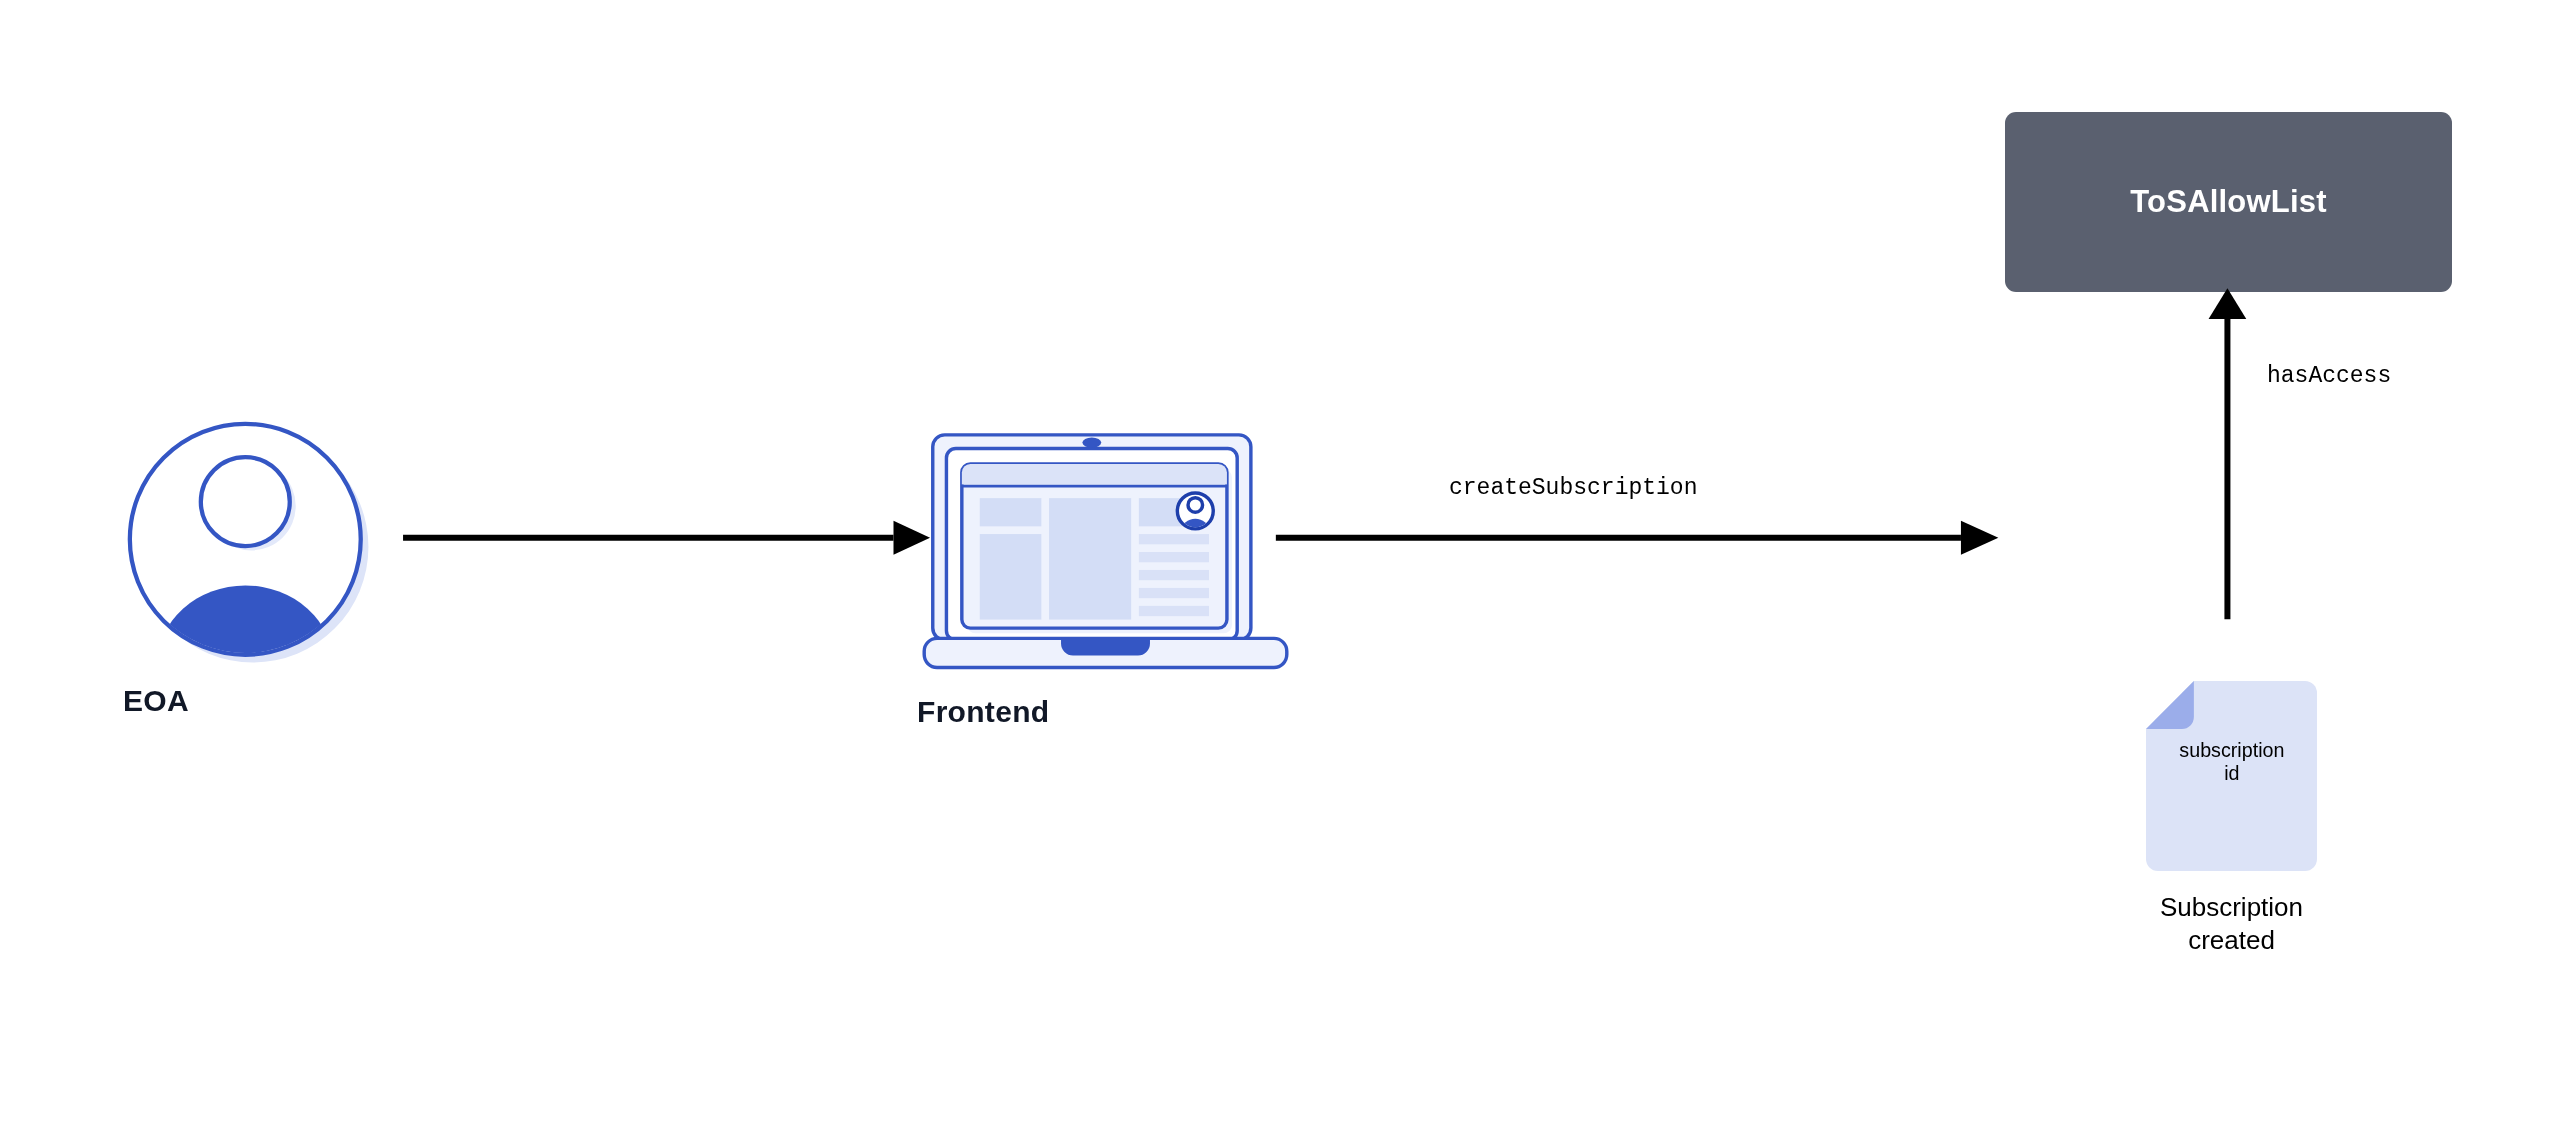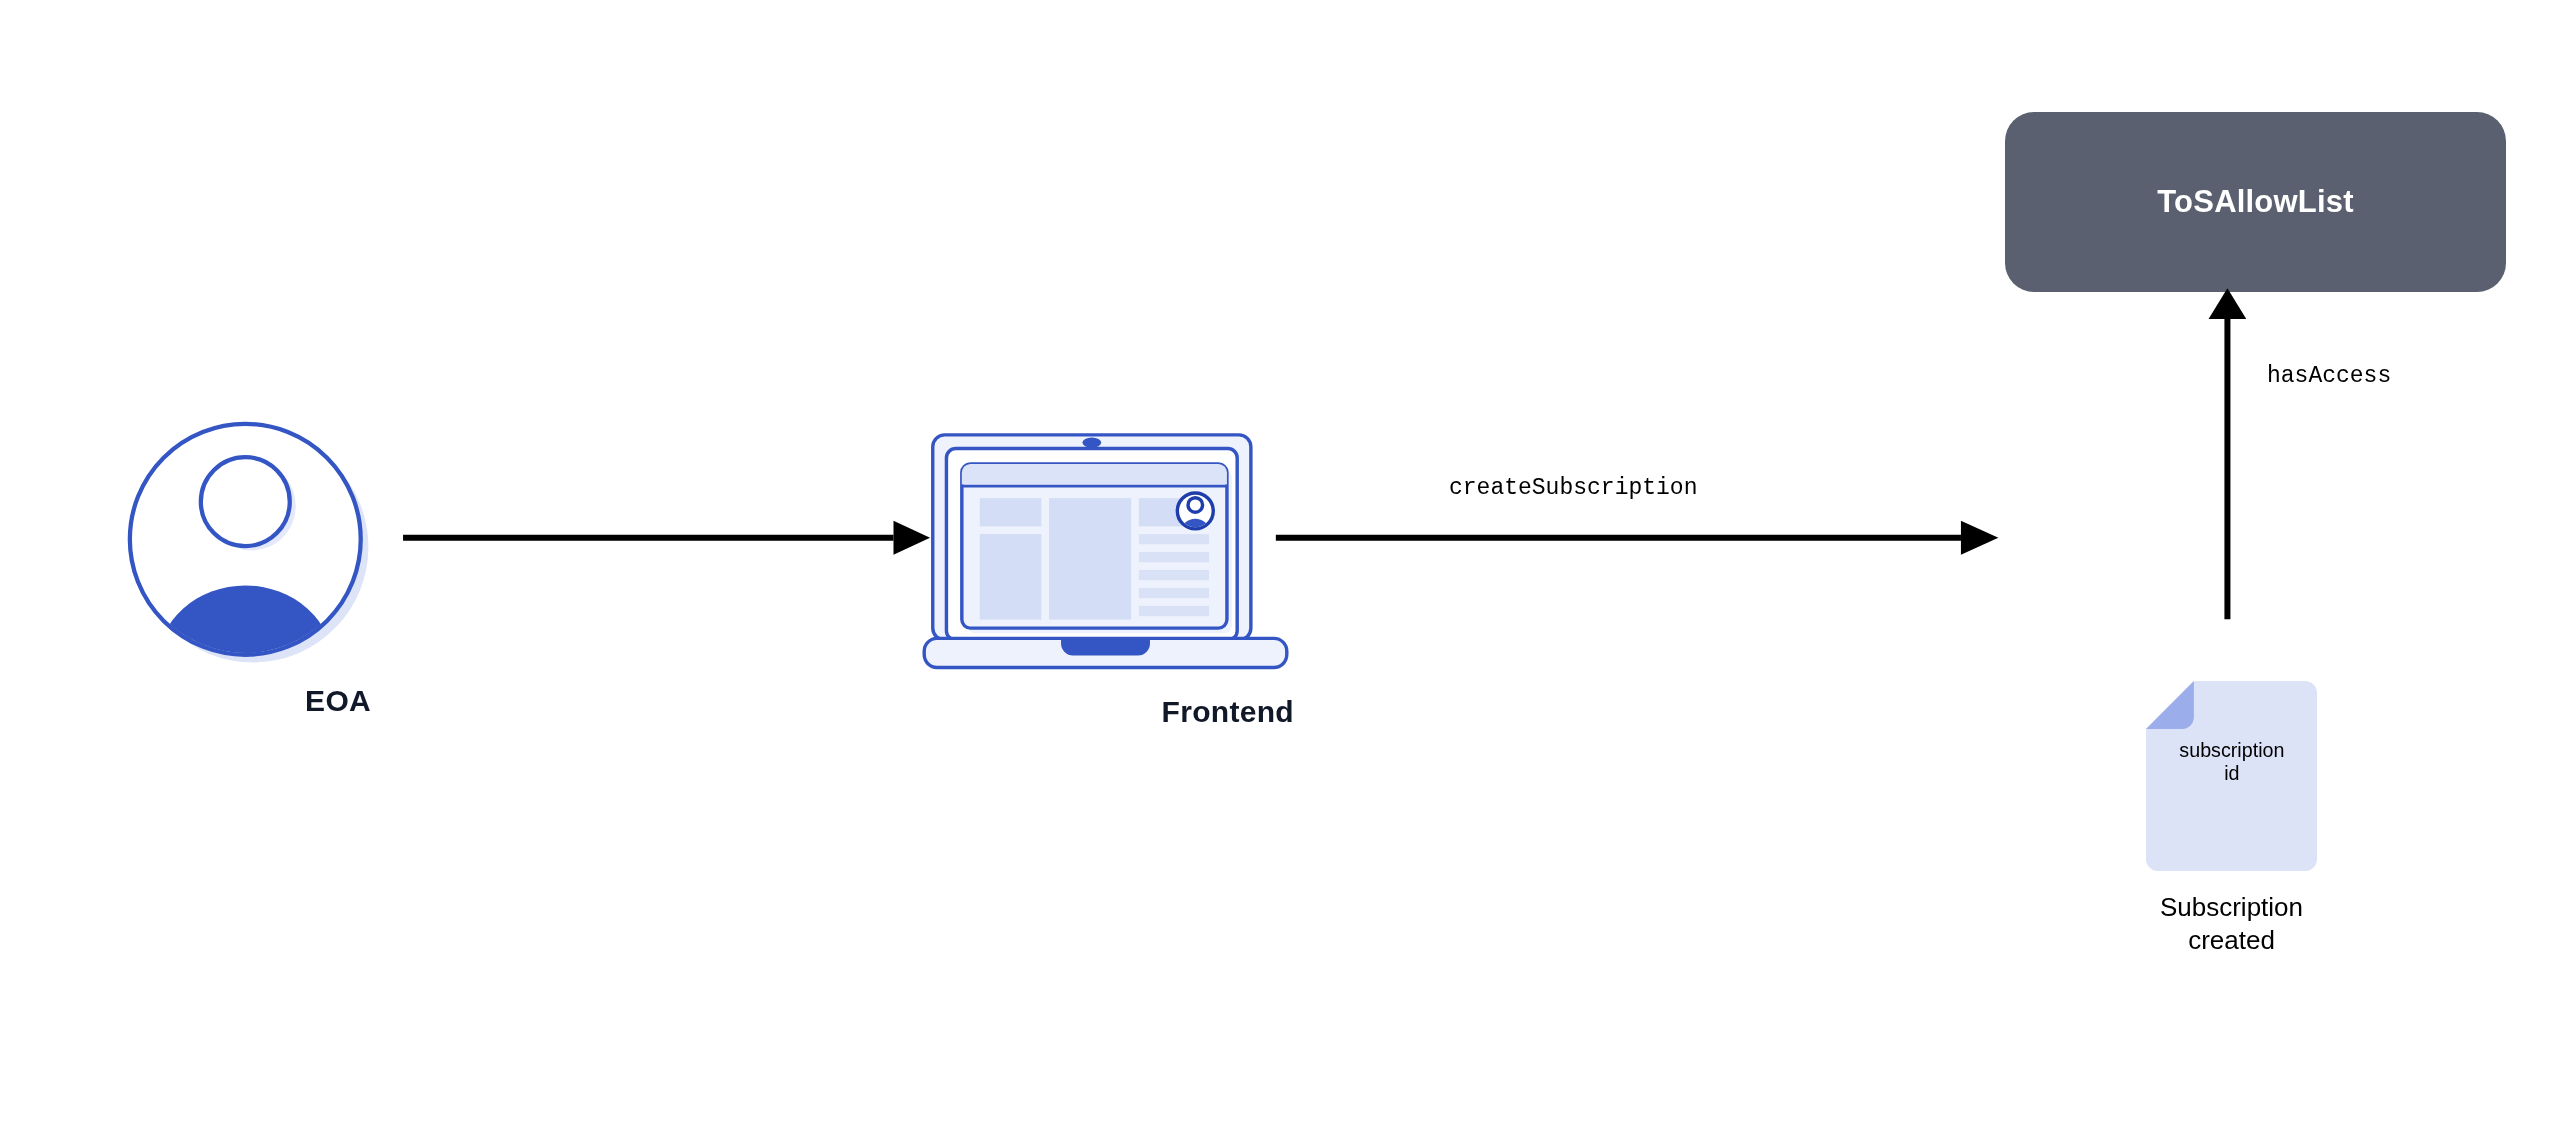--- a/index.html
+++ b/index.html
@@ -22,21 +22,21 @@
   }
 
   
   #eoa-actor { left: 123px; top: 417px; width: 248px; height: 343px; }
   #eoa-avatar-icon { position: absolute; left: 0; top: 0; width: 248px; height: 248px; }
   .actor-label {
     position: absolute;
     left: 0;
     top: 267px;
     width: 248px;
-    text-align: right;
+    text-align: left;
     font-family: "Liberation Sans", sans-serif;
     font-size: 30px;
     font-weight: 700;
     color: #111827;
     letter-spacing: 0.3px;
   }
 
   
   #frontend-actor { left: 917px; top: 428px; width: 377px; height: 343px; }
   #laptop-icon { position: absolute; left: 0; top: 0; width: 377px; height: 248px; }
@@ -49,21 +49,21 @@
     border-radius: 11px;
     display: flex;
     align-items: center;
     justify-content: center;
     color: #ffffff;
     font-family: "Liberation Sans", sans-serif;
     font-size: 31px;
     font-weight: 700;
     letter-spacing: 0.2px;
   }
-  #tos-allowlist-box { left: 2005px; top: 112px; width: 501px; height: 180px; border-radius: 29px; }
+  #tos-allowlist-box { left: 2005px; top: 112px; width: 447px; height: 180px; }
   #functions-router-box { left: 2005px; top: 439px; width: 447px; height: 180px; }
 
   
   .edge-svg { position: absolute; overflow: visible; }
   #edge-eoa-frontend { left: 394px; top: 514px; width: 540px; height: 51px; }
   #edge-frontend-router { left: 1268px; top: 514px; width: 745px; height: 51px; }
   #edge-router-tos { left: 2193px; top: 283px; width: 86px; height: 343px; }
 
   .edge-label {
     position: absolute;

